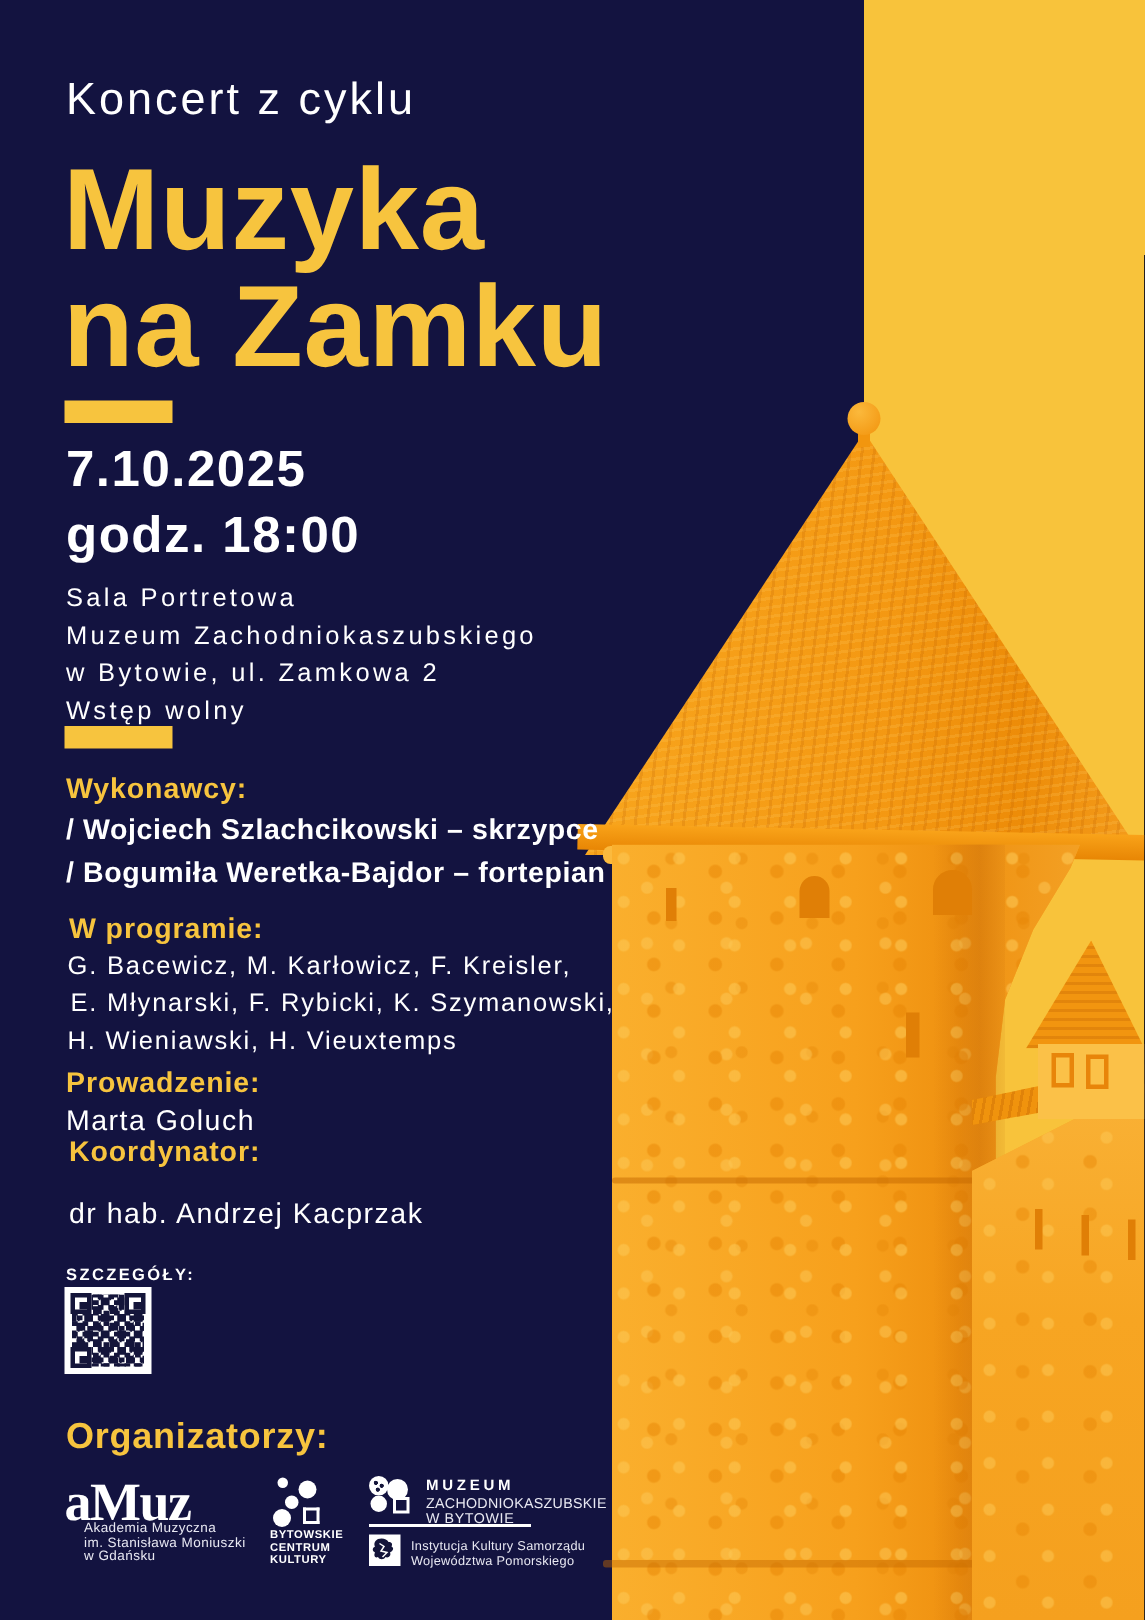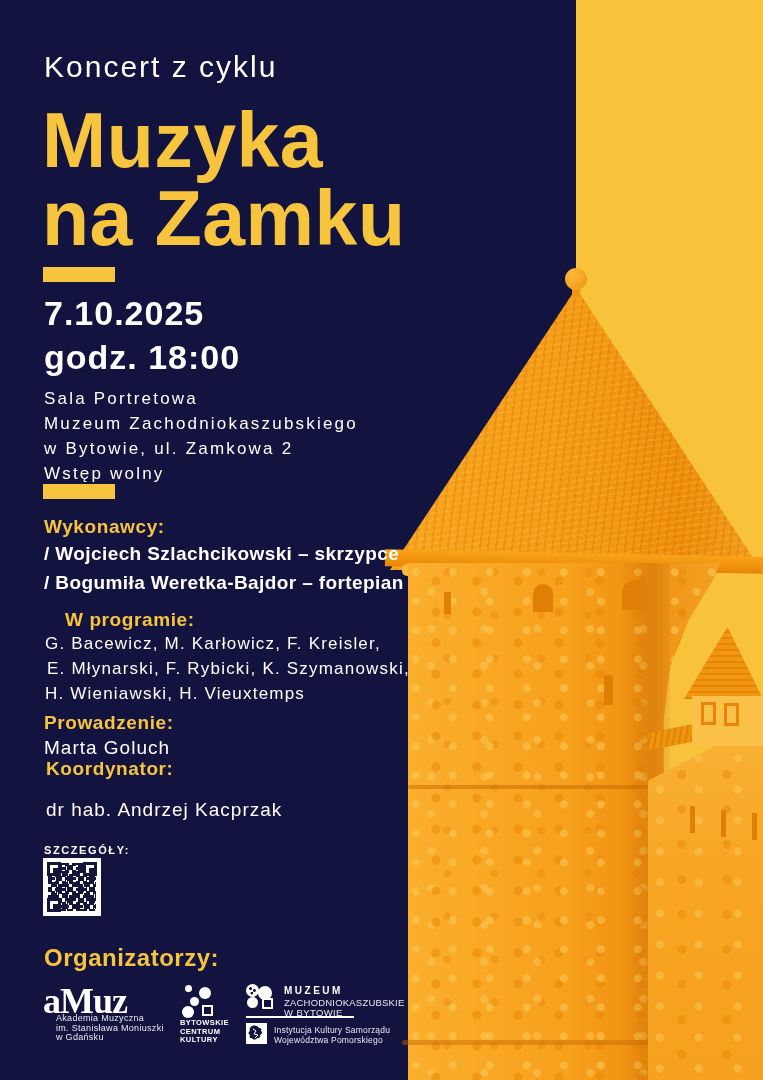--- a/index.html
+++ b/index.html
@@ -87,21 +87,21 @@
   .dash-top{left:43px;top:267px;}
   .dash-mid{left:43px;top:484px;}
   .event-date{left:44px;top:294px;font-size:34px;font-weight:bold;letter-spacing:1px;}
   .event-time{left:44px;top:338px;font-size:34px;font-weight:bold;letter-spacing:1px;}
   .venue{left:44px;top:386px;font-size:17px;line-height:25px;letter-spacing:2.2px;}
   .sec-heading{font-size:19px;font-weight:bold;color:#F7C43E;letter-spacing:0.6px;}
   .h-wykonawcy{left:44px;top:516px;}
   .performer{font-size:19px;font-weight:bold;letter-spacing:0.4px;}
   .perf-1{left:44px;top:543px;}
   .perf-2{left:44px;top:572px;}
-  .h-program{left:46px;top:609px;margin-left:19px;}
+  .h-program{left:46px;top:609px;}
   .program-line{font-size:17px;letter-spacing:1.2px;}
   .prog-1{left:45px;top:634px;}
   .prog-2{left:47px;top:659px;}
   .prog-3{left:45px;top:684px;}
   .h-prowadzenie{left:44px;top:712px;}
   .name-line{font-size:19px;letter-spacing:1px;}
   .host-name{left:44px;top:737px;}
   .h-koordynator{left:46px;top:758px;}
   .coord-name{left:46px;top:799px;}
   .details-label{left:44px;top:844px;font-size:11px;font-weight:bold;letter-spacing:1.6px;}

